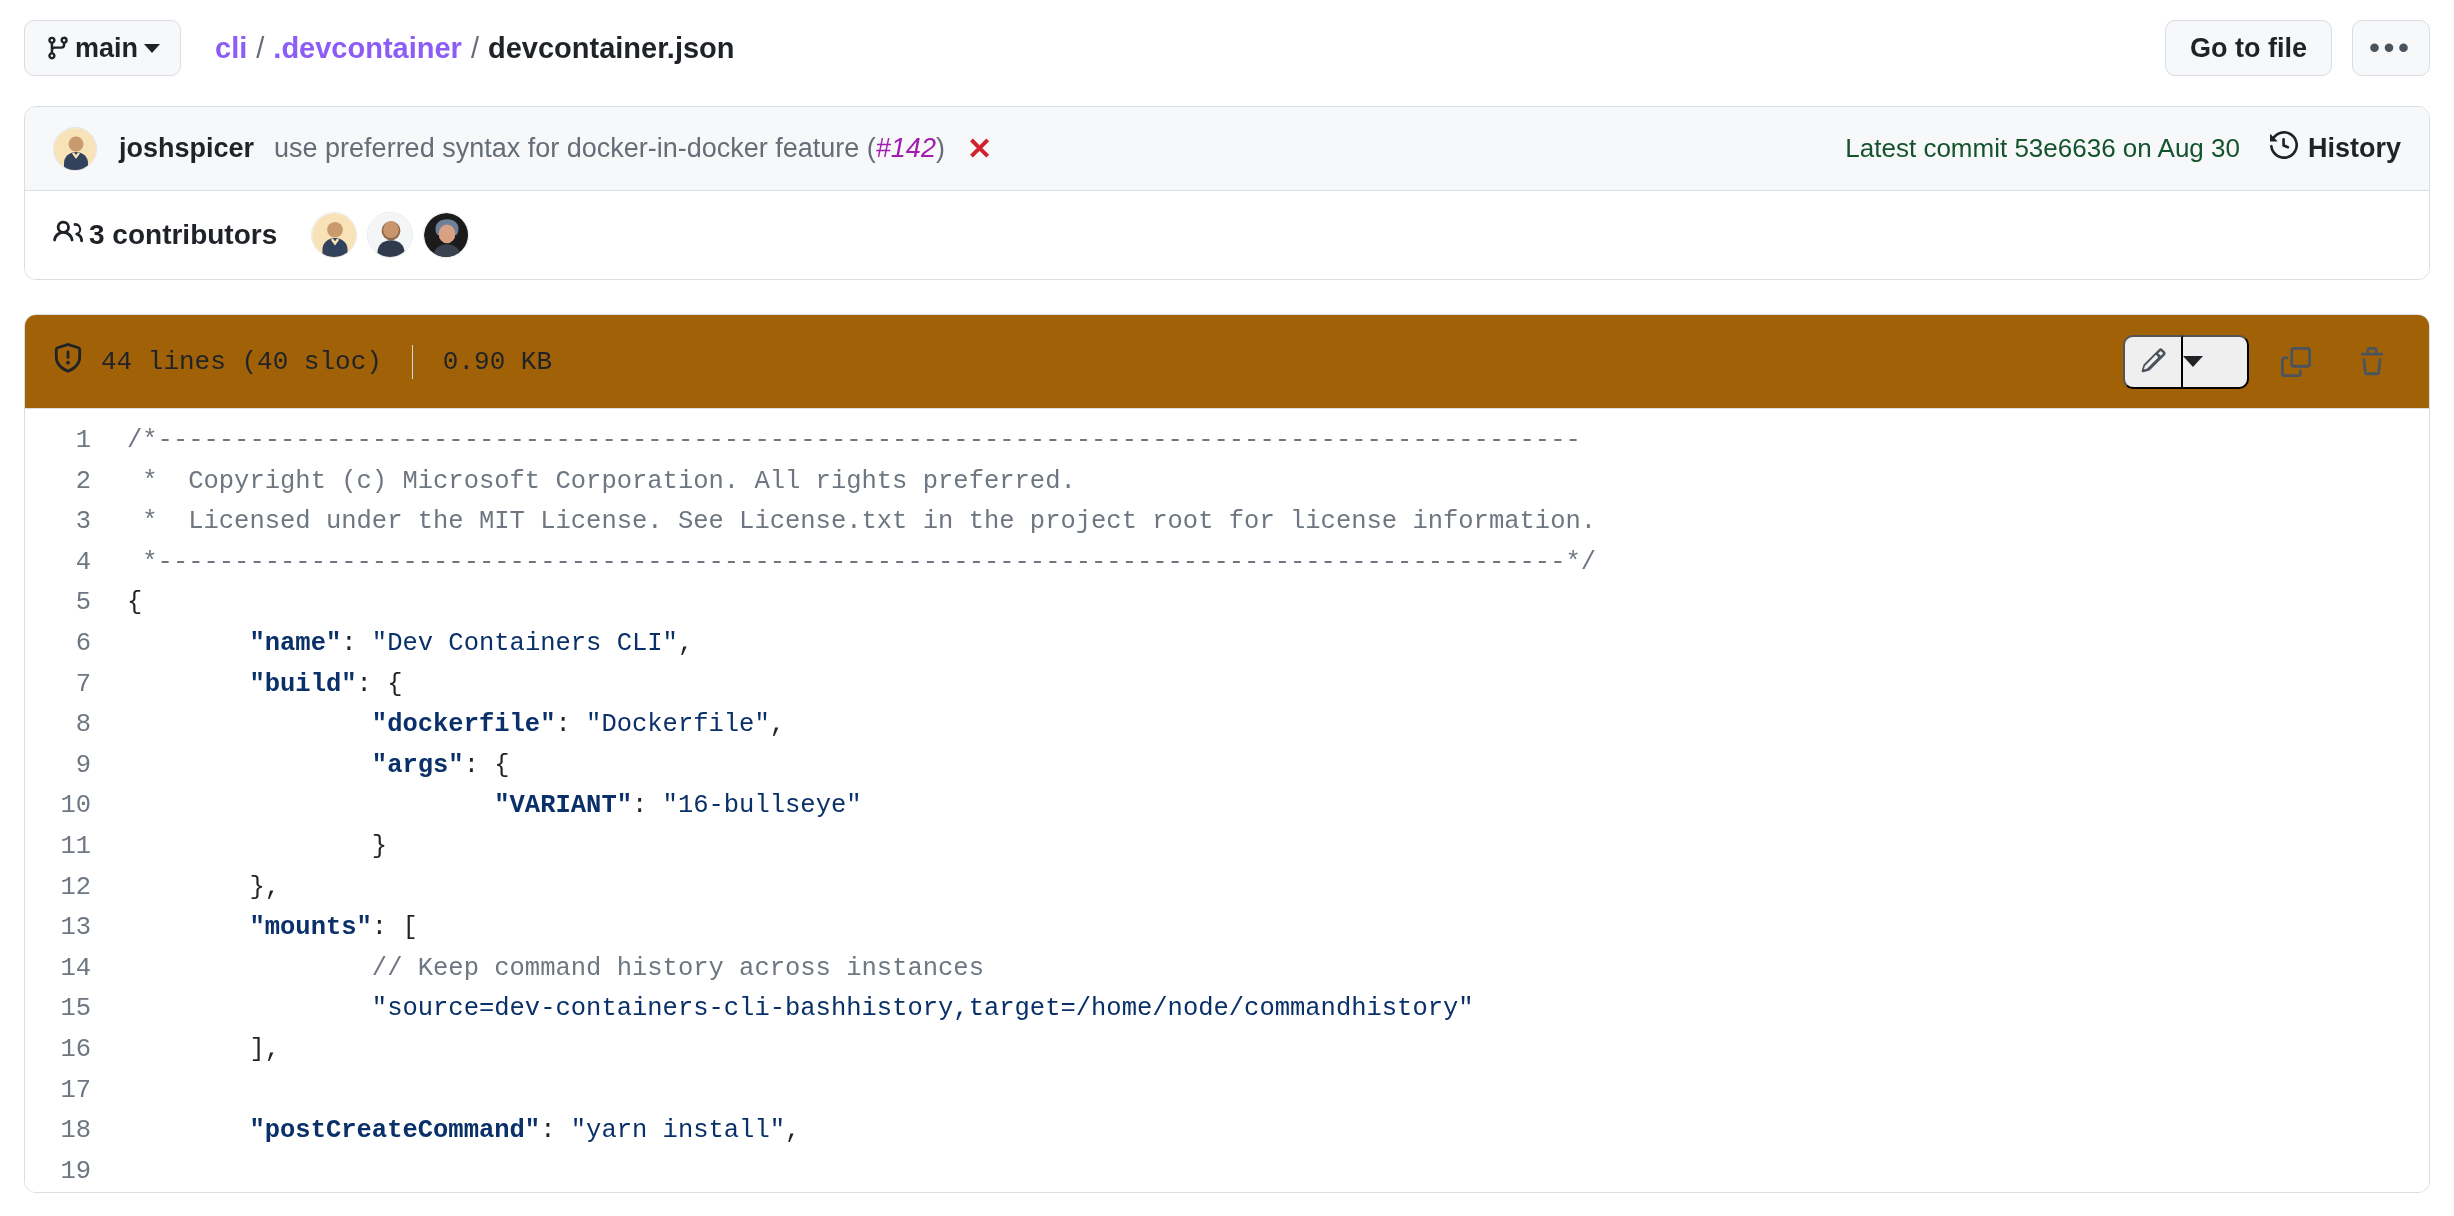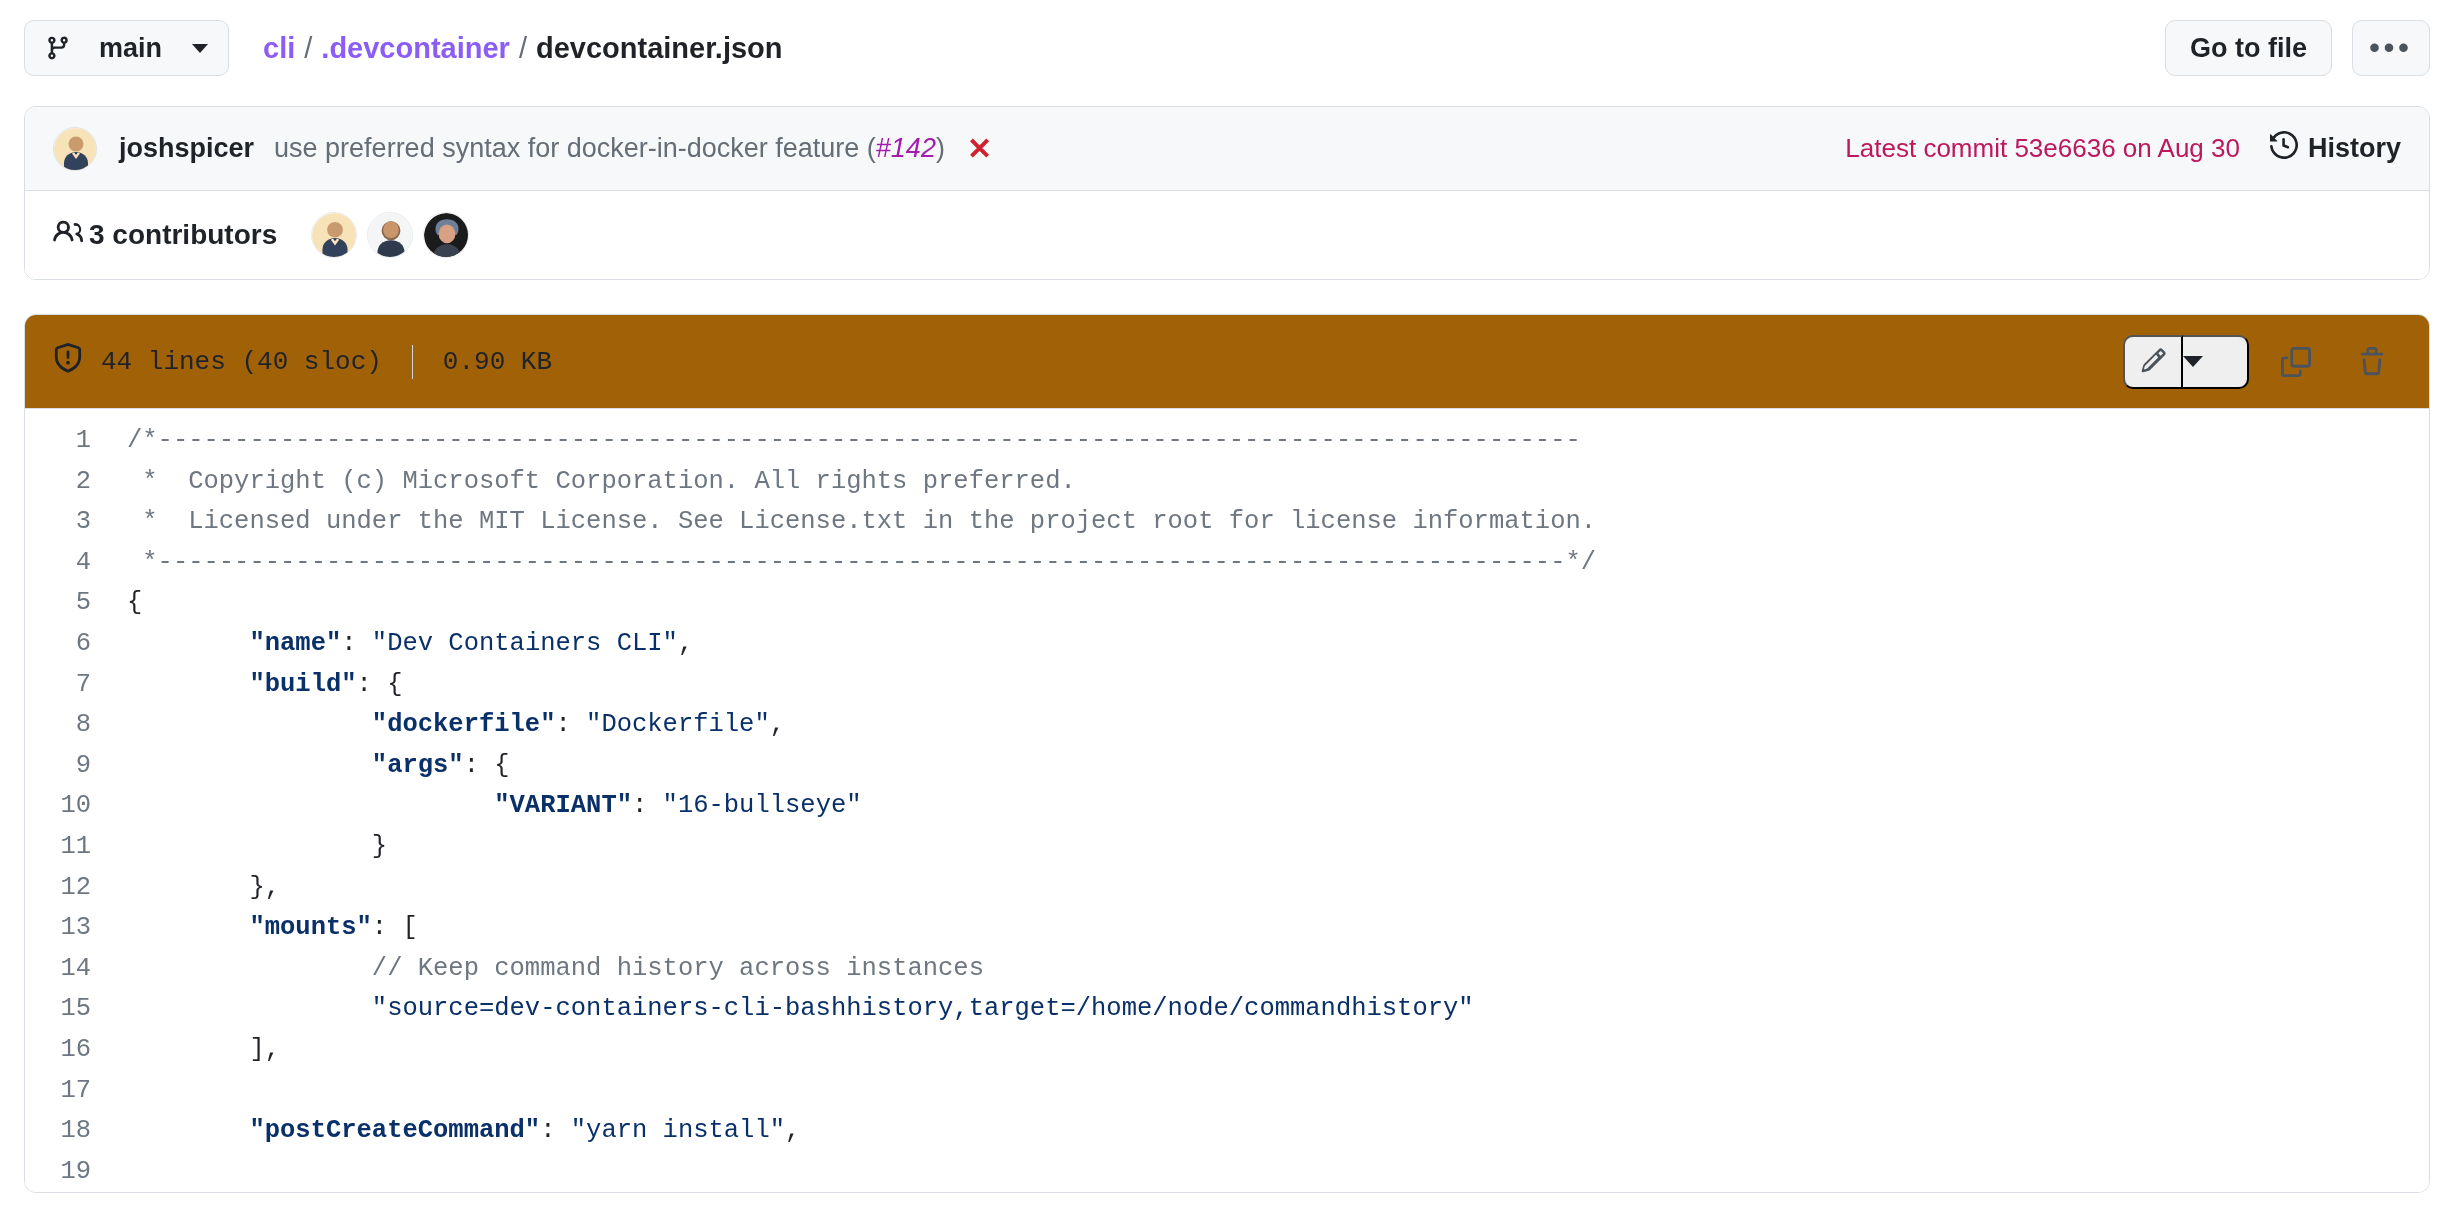--- a/index.html
+++ b/index.html
@@ -12,21 +12,21 @@
   }
   .page { width: 2454px; height: 1216px; position: relative; overflow: hidden; background:#fff; }
 
   
   .topbar {
     display: flex; align-items: center;
     height: 96px;
     padding: 0 24px;
   }
   .branch-btn {
-    display: inline-flex; align-items: center; gap: 28px;
+    display: inline-flex; align-items: center; gap: 4px;
     height: 56px; padding: 0 20px;
     border: 1px solid #d8dee4; border-radius: 10px;
     background: #f6f8fa;
     color: #1f2328; font-size: 27px; font-weight: 600;
     cursor: pointer;
   }
   .branch-icon svg { display:block; }
   .caret { width:0;height:0;border-left:8px solid transparent;border-right:8px solid transparent;border-top:9px solid #1f2328; margin-left:2px;}
 
   .breadcrumb {
@@ -67,21 +67,21 @@
     border: 1px solid rgba(31,35,40,0.10);
   }
   .commit-text {
     margin-left: 22px; font-size: 27px; color: #656d76;
     white-space: nowrap; display:flex; align-items:center;
   }
   .commit-author { color:#1f2328; font-weight: 700; margin-right: 20px; }
   .commit-pr { color:#a21caf; text-decoration:none;font-style:italic; }
   .x-mark { margin-left: 22px; color:#cf222e; font-size: 30px; font-weight: 700; line-height:1; display:inline-block; }
   .commit-spacer { flex: 1 1 auto; }
-  .commit-meta { font-size: 26px; color: #be185d; white-space: nowrap; }
+  .commit-meta { font-size: 26px; color: #14532d; white-space: nowrap; }
   .history-link {
     display: inline-flex; align-items: center; gap: 10px;
     margin-left: 30px; color: #1f2328; font-size: 27px; font-weight: 700;
     text-decoration: none; white-space: nowrap;
   }
 
   .contrib-row {
     display: flex; align-items: center;
     height: 88px; padding: 0 28px; background:#fff;
   }

